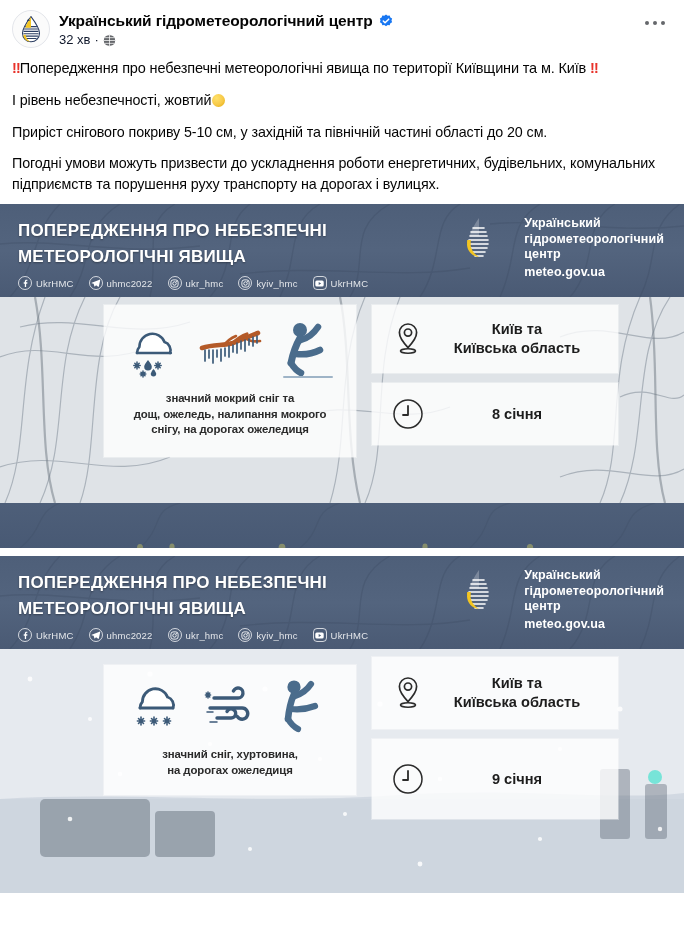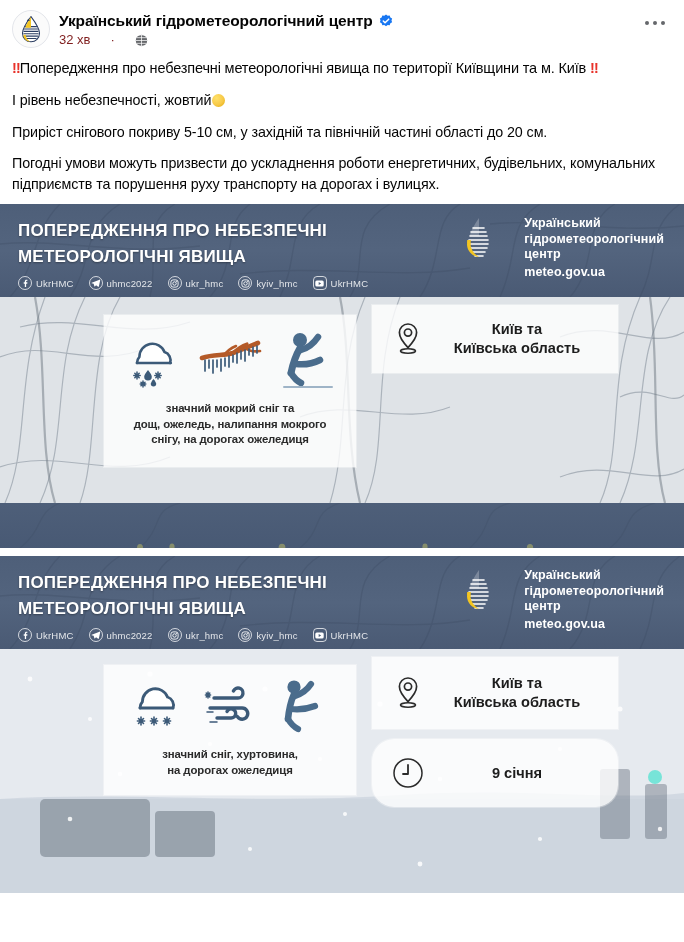--- a/index.html
+++ b/index.html
@@ -40,24 +40,24 @@
     font-weight: bold;
     color: #050505;
     letter-spacing: -0.1px;
     line-height: 19px;
     white-space: nowrap;
   }
   .verified { width: 14px; height: 14px; display: block; flex: 0 0 14px; }
   .meta-row {
     display: flex;
     align-items: center;
-    gap: 20px;
+    gap: 4px;
     margin-top: 2px;
     font-size: 13px;
-    color: #7f1d1d;
+    color: #0f172a;
     line-height: 16px;
   }
   .globe-icon { width: 13px; height: 13px; display: block; }
   .more-btn {
     position: absolute;
     right: 14px; top: 16px;
     width: 30px; height: 14px;
     display: flex; align-items: center; justify-content: center; gap: 4px;
     cursor: pointer;
   }
@@ -414,21 +414,21 @@
         <path d="M20 30 C80 15 130 45 190 25"></path>
           <path d="M620 100 C650 85 670 110 684 98"></path>
       </g>
       <g stroke="#6e7781" stroke-width="2.2" fill="none" opacity=".5">
         <path d="M340 0 C352 60 344 140 360 206"></path>
         <path d="M35 0 C48 70 38 150 55 206"></path>
         <path d="M650 0 C660 70 650 150 665 206"></path>
       </g>
     </svg>
 
-    <div class="panel panel-left" style="left:104px; top:8px; width:252px; height:152px; padding:16px 10px 0 10px;margin-top:10px;">
+    <div class="panel panel-left" style="left:104px; top:8px; width:252px; height:152px; padding:16px 10px 0 10px;">
       <div class="icon-row">
         <svg width="62" height="62" viewBox="0 0 62 62">
           <path d="M13 32 a9.5 9.5 0 0 1 2.4-6.2 A13 13 0 0 1 40.5 21 a8.5 8.5 0 0 1 5.5 11" fill="#fff" stroke="#3c5a78" stroke-width="2.6" stroke-linecap="round"></path>
           <path d="M13 32 h33.8" stroke="#3c5a78" stroke-width="2.6" stroke-linecap="round"></path>
           <g stroke="#3c5a78" stroke-width="1.5" stroke-linecap="round">
             <path d="M13 41 v7 M9.8 44.5 h6.4 M10.8 42.3 l4.4 4.4 M15.2 42.3 l-4.4 4.4"></path>
             <path d="M34 41 v7 M30.8 44.5 h6.4 M31.8 42.3 l4.4 4.4 M36.2 42.3 l-4.4 4.4"></path>
             <path d="M19 50 v6 M16.2 53 h5.6 M17 51.2 l4 3.6 M21 51.2 l-4 3.6"></path>
           </g>
           <path d="M24 39 c-2.6 3.4-3.8 5.2-3.8 6.8 a3.8 3.8 0 0 0 7.6 0 c0-1.6-1.2-3.4-3.8-6.8z" fill="#3c5a78"></path>
@@ -475,20 +475,27 @@
     <div class="panel panel-right" style="left:372px; top:8px; width:246px; height:68px;">
       <svg class="glyph" width="26" height="34" viewBox="0 0 26 34">
         <path d="M13 2 a8.6 8.6 0 0 0-8.6 8.6 c0 6 8.6 15 8.6 15 s8.6-9 8.6-15 A8.6 8.6 0 0 0 13 2z" fill="none" stroke="#2b2b2b" stroke-width="1.7"></path>
         <circle cx="13" cy="10.6" r="3.6" fill="none" stroke="#2b2b2b" stroke-width="1.7"></circle>
         <ellipse cx="13" cy="29" rx="7.5" ry="2.2" fill="none" stroke="#2b2b2b" stroke-width="1.6"></ellipse>
       </svg>
       <div class="ptext">Київ та
 Київська область</div>
     </div>
 
+    <div class="panel panel-right" style="left:372px; top:86px; width:246px; height:62px;">
+      <svg class="glyph" width="32" height="32" viewBox="0 0 32 32">
+        <circle cx="16" cy="16" r="14" fill="none" stroke="#2b2b2b" stroke-width="1.5"></circle>
+        <path d="M16 8 v9 h-5" fill="none" stroke="#2b2b2b" stroke-width="1.8" stroke-linecap="round" stroke-linejoin="round"></path>
+      </svg>
+      <div class="ptext">8 січня</div>
+    </div>
   </div>
 
   <div class="footer-band f1">
     <svg class="twigs" viewBox="0 0 684 45" preserveAspectRatio="none">
       <g stroke="#3d4c63" stroke-width="1.3" fill="none" opacity=".6">
         <path d="M20 45 C45 25 35 10 60 0"></path>
           <path d="M140 45 C165 22 150 8 180 0"></path>
         <path d="M300 45 C325 24 310 10 340 0"></path>
           <path d="M470 45 C495 22 480 8 510 0"></path>
         <path d="M610 45 C635 25 620 10 655 0"></path>
@@ -679,21 +686,21 @@
     <div class="panel panel-right" style="left:372px; top:8px; width:246px; height:72px;">
       <svg class="glyph" width="26" height="34" viewBox="0 0 26 34">
         <path d="M13 2 a8.6 8.6 0 0 0-8.6 8.6 c0 6 8.6 15 8.6 15 s8.6-9 8.6-15 A8.6 8.6 0 0 0 13 2z" fill="none" stroke="#2b2b2b" stroke-width="1.7"></path>
         <circle cx="13" cy="10.6" r="3.6" fill="none" stroke="#2b2b2b" stroke-width="1.7"></circle>
         <ellipse cx="13" cy="29" rx="7.5" ry="2.2" fill="none" stroke="#2b2b2b" stroke-width="1.6"></ellipse>
       </svg>
       <div class="ptext">Київ та
 Київська область</div>
     </div>
 
-    <div class="panel panel-right" style="left:372px; top:90px; width:246px; height:68px;border-radius:22px;">
+    <div class="panel panel-right" style="left:372px; top:90px; width:246px; height:80px;">
       <svg class="glyph" width="32" height="32" viewBox="0 0 32 32">
         <circle cx="16" cy="16" r="14" fill="none" stroke="#2b2b2b" stroke-width="1.5"></circle>
         <path d="M16 8 v9 h-5" fill="none" stroke="#2b2b2b" stroke-width="1.8" stroke-linecap="round" stroke-linejoin="round"></path>
       </svg>
       <div class="ptext">9 січня</div>
     </div>
   </div>
 
 </div>
 

